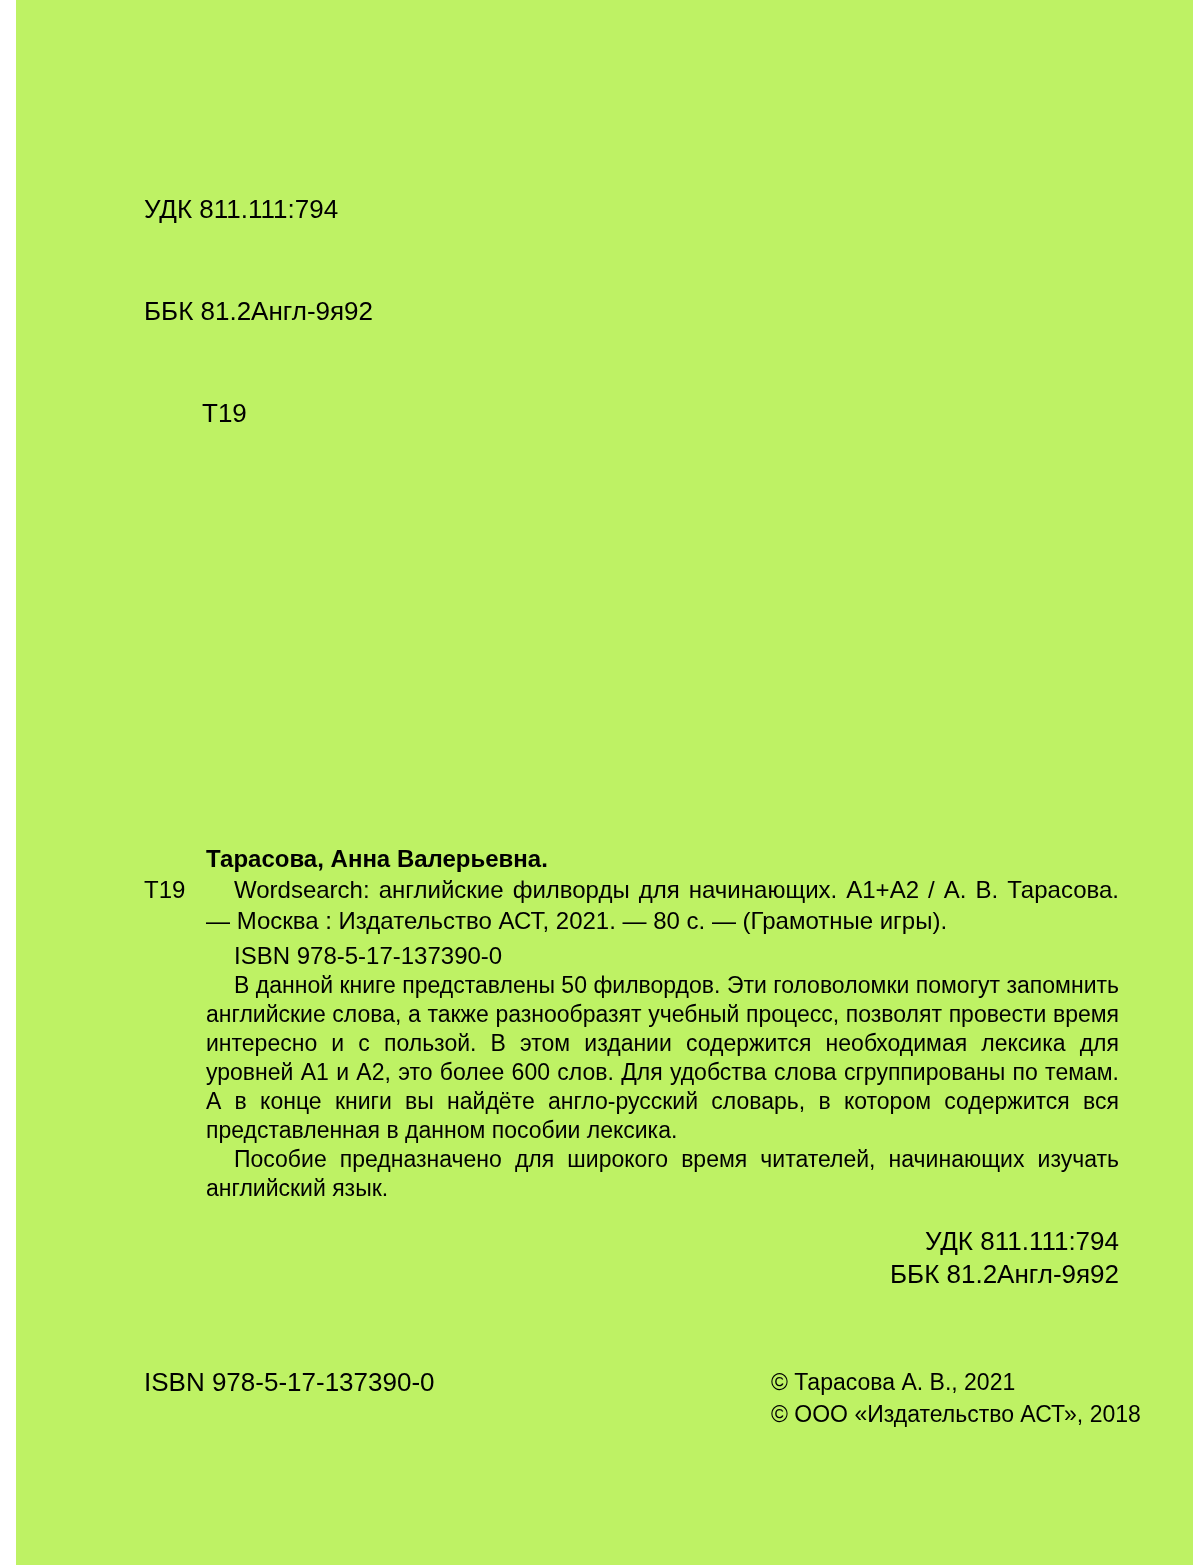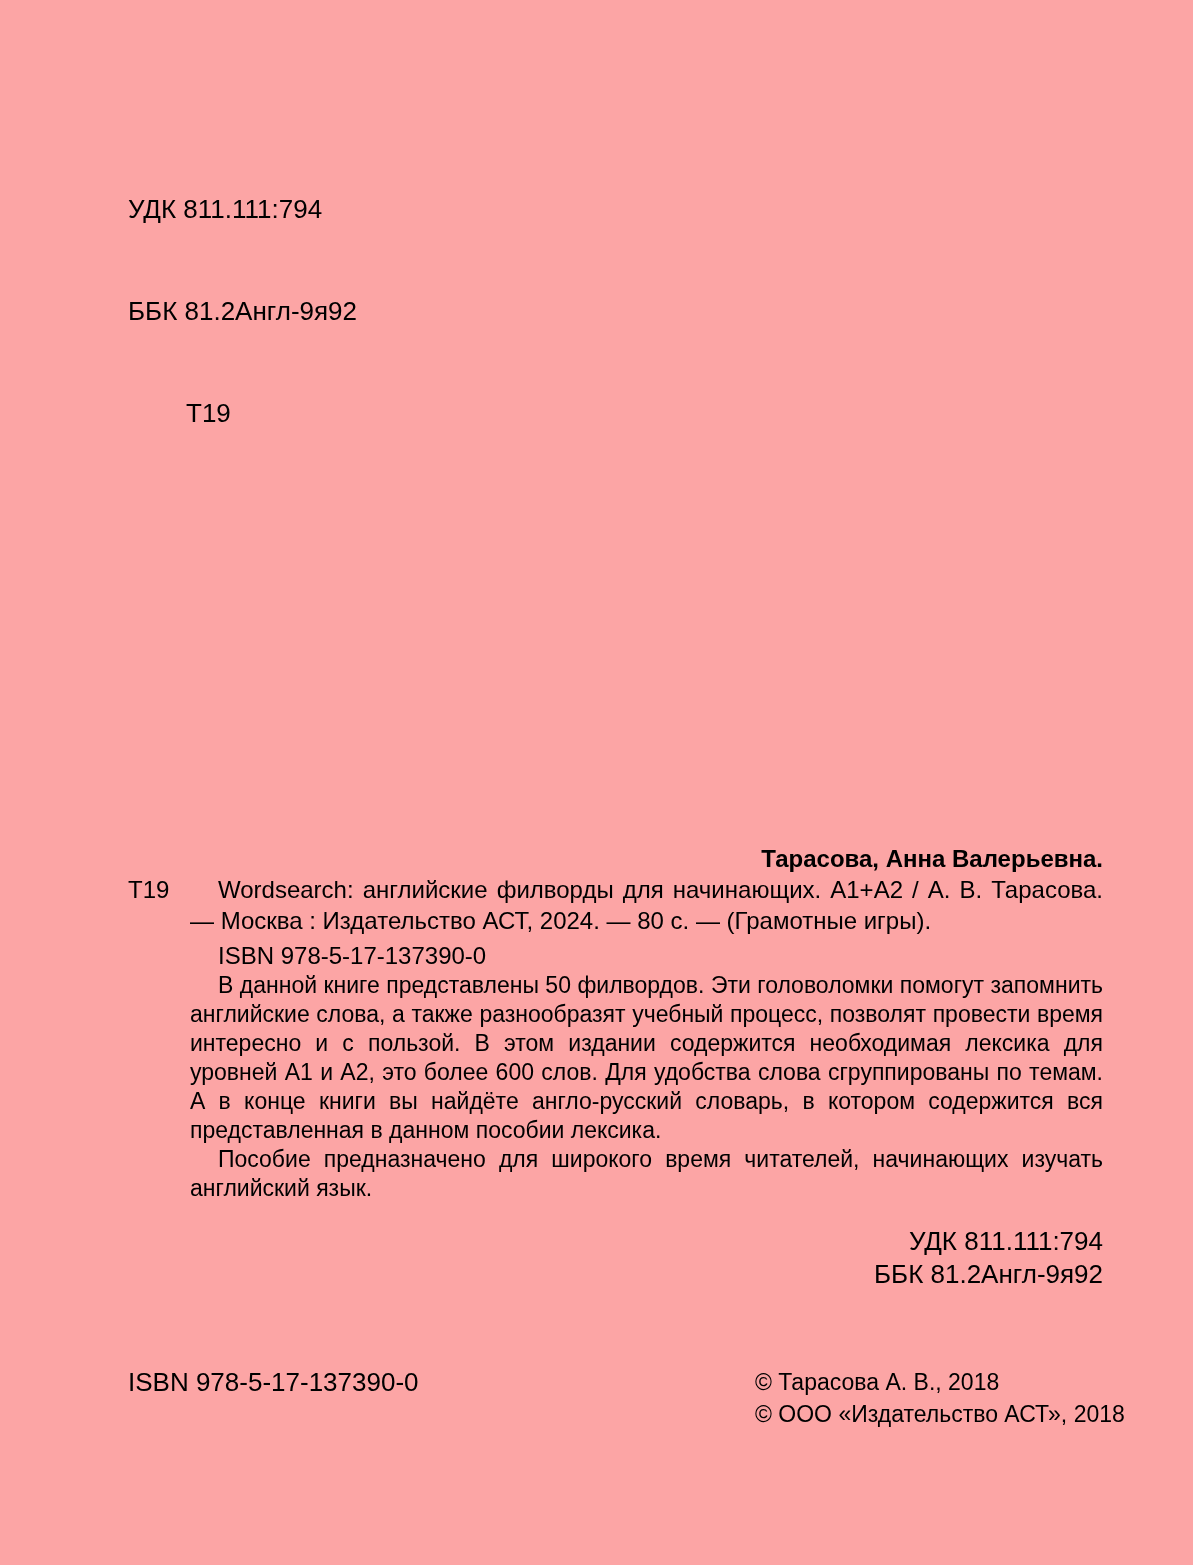--- a/index.html
+++ b/index.html
@@ -8,21 +8,22 @@
     width: 1193px;
     height: 1565px;
     position: relative;
     font-family: "Liberation Sans", sans-serif;
     color: #000000;
     overflow: hidden;
   }
   .page {
     position: absolute;
     inset: 0;
-    background: #fca5a5;
+    background: #bef264;
+    margin-left: 16px;
   }
 
   
   .top-block {
     position: absolute;
     left: 128px;
     top: 124px;
     font-size: 26px;
     line-height: 34px;
     white-space: pre;
@@ -35,21 +36,20 @@
   .catalog {
     position: absolute;
     left: 190px;
     top: 843px;
     width: 913px;
   }
   .author {
     font-weight: bold;
     font-size: 24px;
     line-height: 31px;
-    text-align: right;
   }
   .entry {
     position: relative;
     font-size: 24px;
     line-height: 31px;
     text-align: justify;
     text-indent: 28px;
   }
   .hang-code {
     position: absolute;
@@ -104,33 +104,33 @@
     <div>УДК 811.111:794</div>
     <div>ББК 81.2Англ-9я92</div>
     <div class="code-line">Т19</div>
   </div>
 
   <div class="catalog">
     <div class="author">Тарасова, Анна Валерьевна.</div>
 
     <p class="entry">
       <span class="hang-code">Т19</span>
-      <span>Wordsearch: английские филворды для начинающих. А1+А2 / А. В. Тарасова. — Москва : Издательство АСТ, 2024. — 80 с. — (Грамотные игры).</span>
+      <span>Wordsearch: английские филворды для начинающих. А1+А2 / А. В. Тарасова. — Москва : Издательство АСТ, 2021. — 80 с. — (Грамотные игры).</span>
     </p>
 
     <div class="isbn-line">ISBN 978-5-17-137390-0</div>
 
     <p class="annotation">В данной книге представлены 50 филвордов. Эти головоломки помогут запомнить английские слова, а также разнообразят учебный процесс, позволят провести время интересно и с пользой. В этом издании содержится необходимая лексика для уровней А1 и А2, это более 600 слов. Для удобства слова сгруппированы по темам. А в конце книги вы найдёте англо-русский словарь, в котором содержится вся представленная в данном пособии лексика.</p>
     <p class="annotation">Пособие предназначено для широкого время читателей, начинающих изучать английский язык.</p>
 
     <div class="udk-right">
       <div>УДК 811.111:794</div>
       <div>ББК 81.2Англ-9я92</div>
     </div>
   </div>
 
   <div class="footer-isbn">ISBN 978-5-17-137390-0</div>
   <div class="footer-copy">
-    <div>© Тарасова А. В., 2018</div>
+    <div>© Тарасова А. В., 2021</div>
     <div>© ООО «Издательство АСТ», 2018</div>
   </div>
 
 </div>
 
 </body></html>

